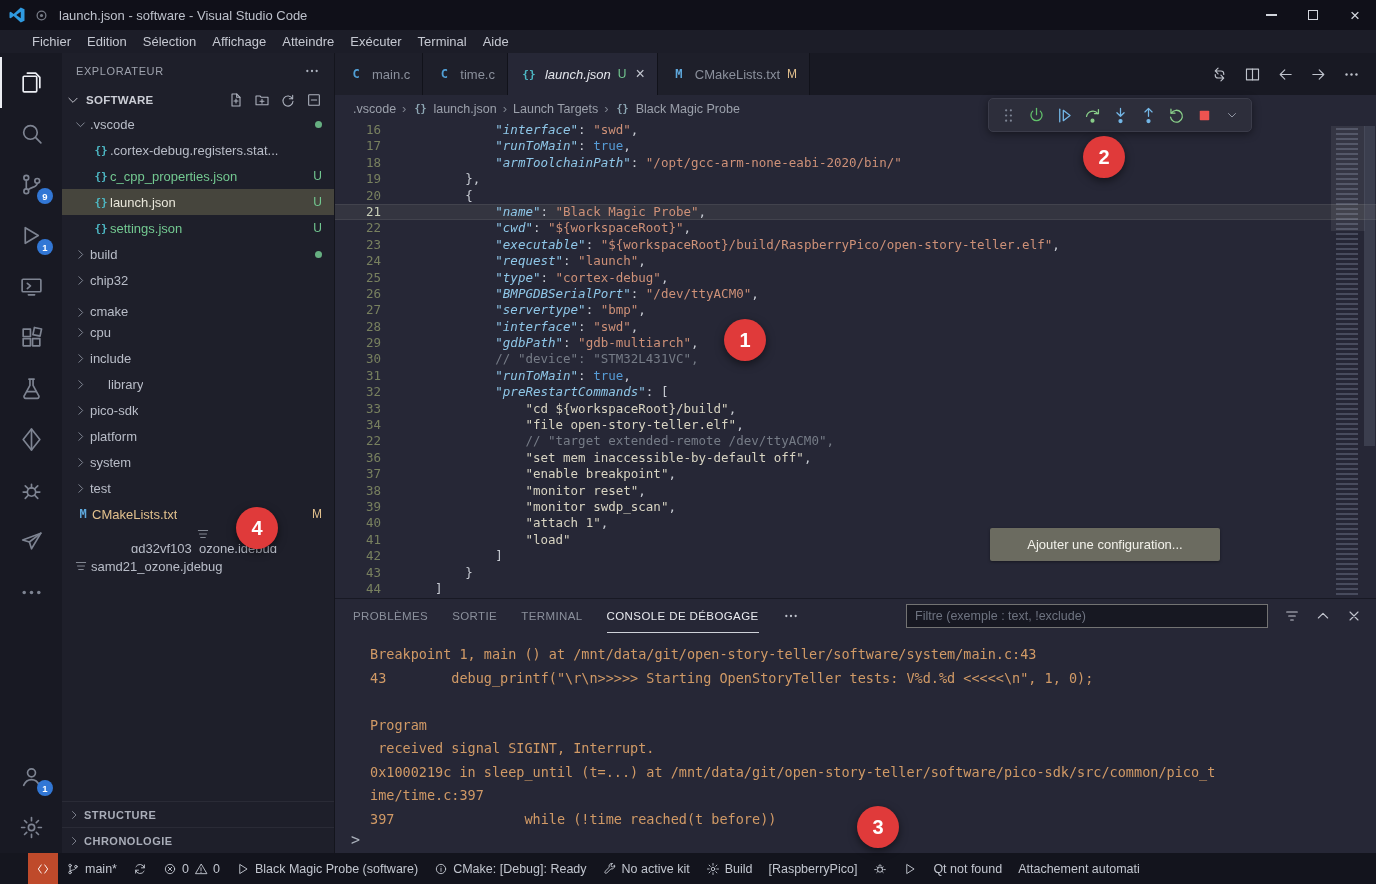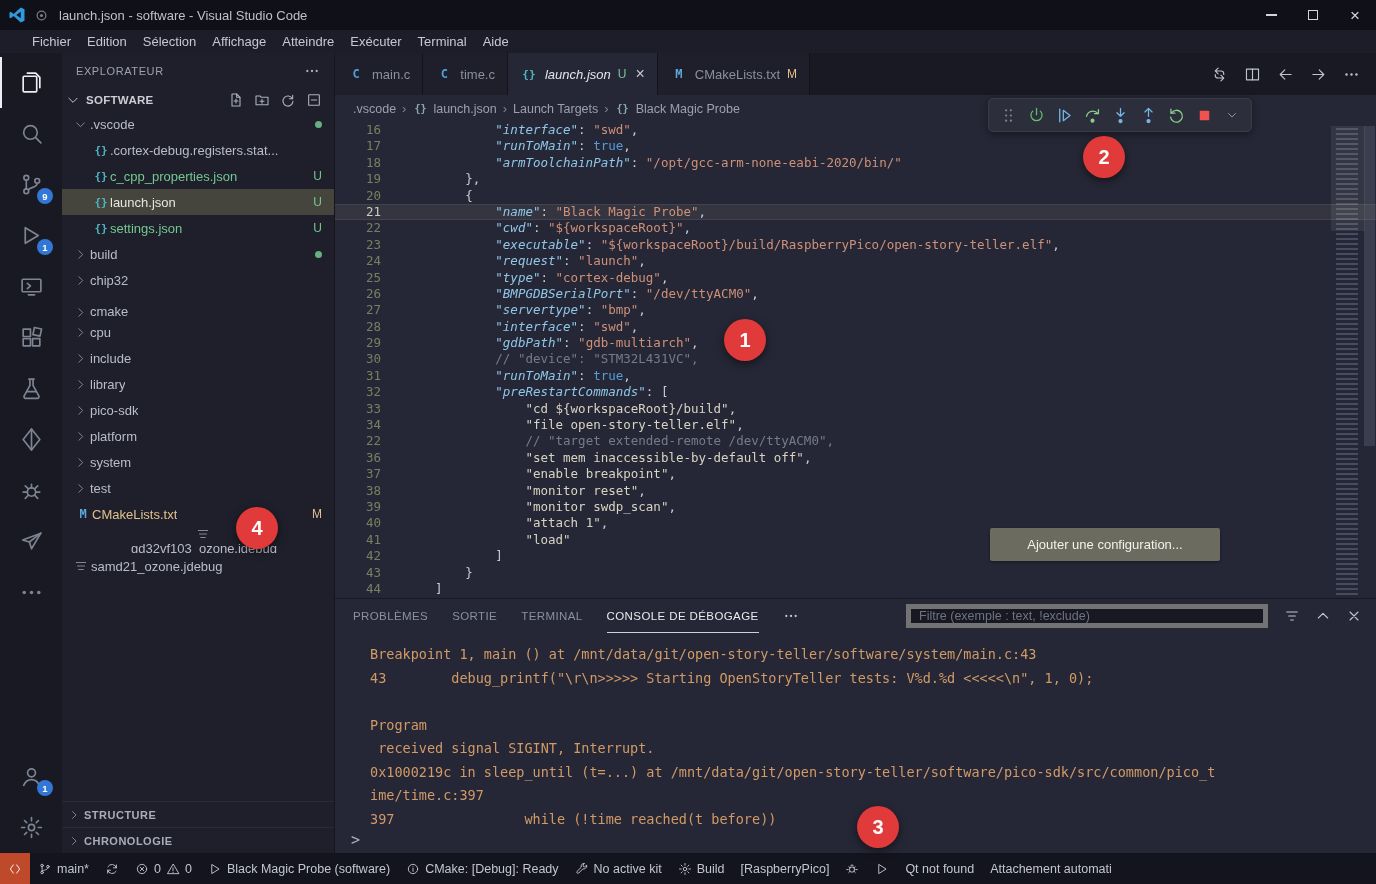--- a/index.html
+++ b/index.html
@@ -100,30 +100,30 @@
 
   .add-config-btn { position:absolute; left:990px; top:528px; width:230px; height:33px; background:#6b6b60; color:#f2f1ea;
     font-size:13px; display:flex; align-items:center; justify-content:center; border-radius:2px; z-index:10; box-shadow:0 1px 3px rgba(0,0,0,.4); }
 
   
   .panel { height:255px; flex:none; border-top:1px solid #181924; display:flex; flex-direction:column; background:#262736; }
   .panel-header { height:34px; flex:none; display:flex; align-items:center; padding:0 14px 0 18px; }
   .panel-tab { height:100%; display:flex; align-items:center; margin-right:24px; font-size:11.5px; letter-spacing:.4px; color:#8b909c; border-bottom:1px solid transparent; padding-top:1px; }
   .panel-tab.active { color:#e8eaef; border-bottom-color:#cfd2d9; }
   .panel-more { color:#bfc3cc; margin-right:12px; }
-  .panel-filter { margin-left:auto; width:362px; height:24px; background:#171822; border:5px solid #737373; color:#c8ccd4; font-size:12.5px; padding:0 8px; outline:none; font-family:"Liberation Sans",sans-serif; }
+  .panel-filter { margin-left:auto; width:362px; height:24px; background:#171822; border:1px solid #737373; color:#c8ccd4; font-size:12.5px; padding:0 8px; outline:none; font-family:"Liberation Sans",sans-serif; }
   .panel-filter::placeholder { color:#6e7380; }
   .panel-icons { display:flex; align-items:center; gap:15px; margin-left:16px; color:#c3c6cf; }
   .panel-icons .ic { width:16px; height:16px; }
   .console { flex:1; min-height:0; overflow:hidden; padding:10px 10px 0 35px; color:#d19a66; }
   .console-line { height:23.5px; line-height:23.5px; font-family:"DejaVu Sans Mono",monospace; font-size:13.5px; white-space:pre; }
   .console-prompt { height:26px; flex:none; display:flex; align-items:center; padding-left:16px; color:#aab0bb; font-family:"DejaVu Sans Mono",monospace; font-size:15px; }
 
   
-  .statusbar { height:31px; flex:none; background:#13141d; display:flex; align-items:center; font-size:12.5px; color:#c2c6cf; overflow:hidden; }
+  .statusbar { height:31px; flex:none; background:#13141d; display:flex; align-items:center; font-size:12.5px; color:#c2c6cf; overflow:hidden;margin-left:28px; }
   .status-item { display:flex; align-items:center; gap:5px; padding:0 8px; height:100%; white-space:nowrap; }
   .status-item .ic { width:14px; height:14px; }
 
   
   .ic { display:inline-flex; align-items:center; justify-content:center; width:16px; height:16px; }
   .ic svg { width:100%; height:100%; display:block; }
 
   
   .annotation { position:absolute; width:42px; height:42px; border-radius:50%; background:#e03a3a; color:#fff;
     font-size:20px; font-weight:bold; display:flex; align-items:center; justify-content:center;
@@ -411,21 +411,21 @@
           </div>
           <div class="tree-row" style="padding-left: 12px;">
             <span class="ic" style="width: 13px; height: 13px; color: rgb(144, 150, 162);">
               <svg viewBox="0 0 24 24" fill="none" stroke="currentColor" stroke-width="1.6" stroke-linecap="round" stroke-linejoin="round">
                 <path d="m9 5 7 7-7 7"></path>
               </svg>
             </span>
             <span class="tree-label">include</span>
             <span class="tree-right"></span>
           </div>
-          <div class="tree-row" style="padding-left: 12px;">
+          <div class="tree-row" style="padding-left: 12px; gap: 18px;">
             <span class="ic" style="width: 13px; height: 13px; color: rgb(144, 150, 162);">
               <svg viewBox="0 0 24 24" fill="none" stroke="currentColor" stroke-width="1.6" stroke-linecap="round" stroke-linejoin="round">
                 <path d="m9 5 7 7-7 7"></path>
               </svg>
             </span>
             <span class="tree-label">library</span>
             <span class="tree-right"></span>
           </div>
           <div class="tree-row" style="padding-left: 12px;">
             <span class="ic" style="width: 13px; height: 13px; color: rgb(144, 150, 162);">

